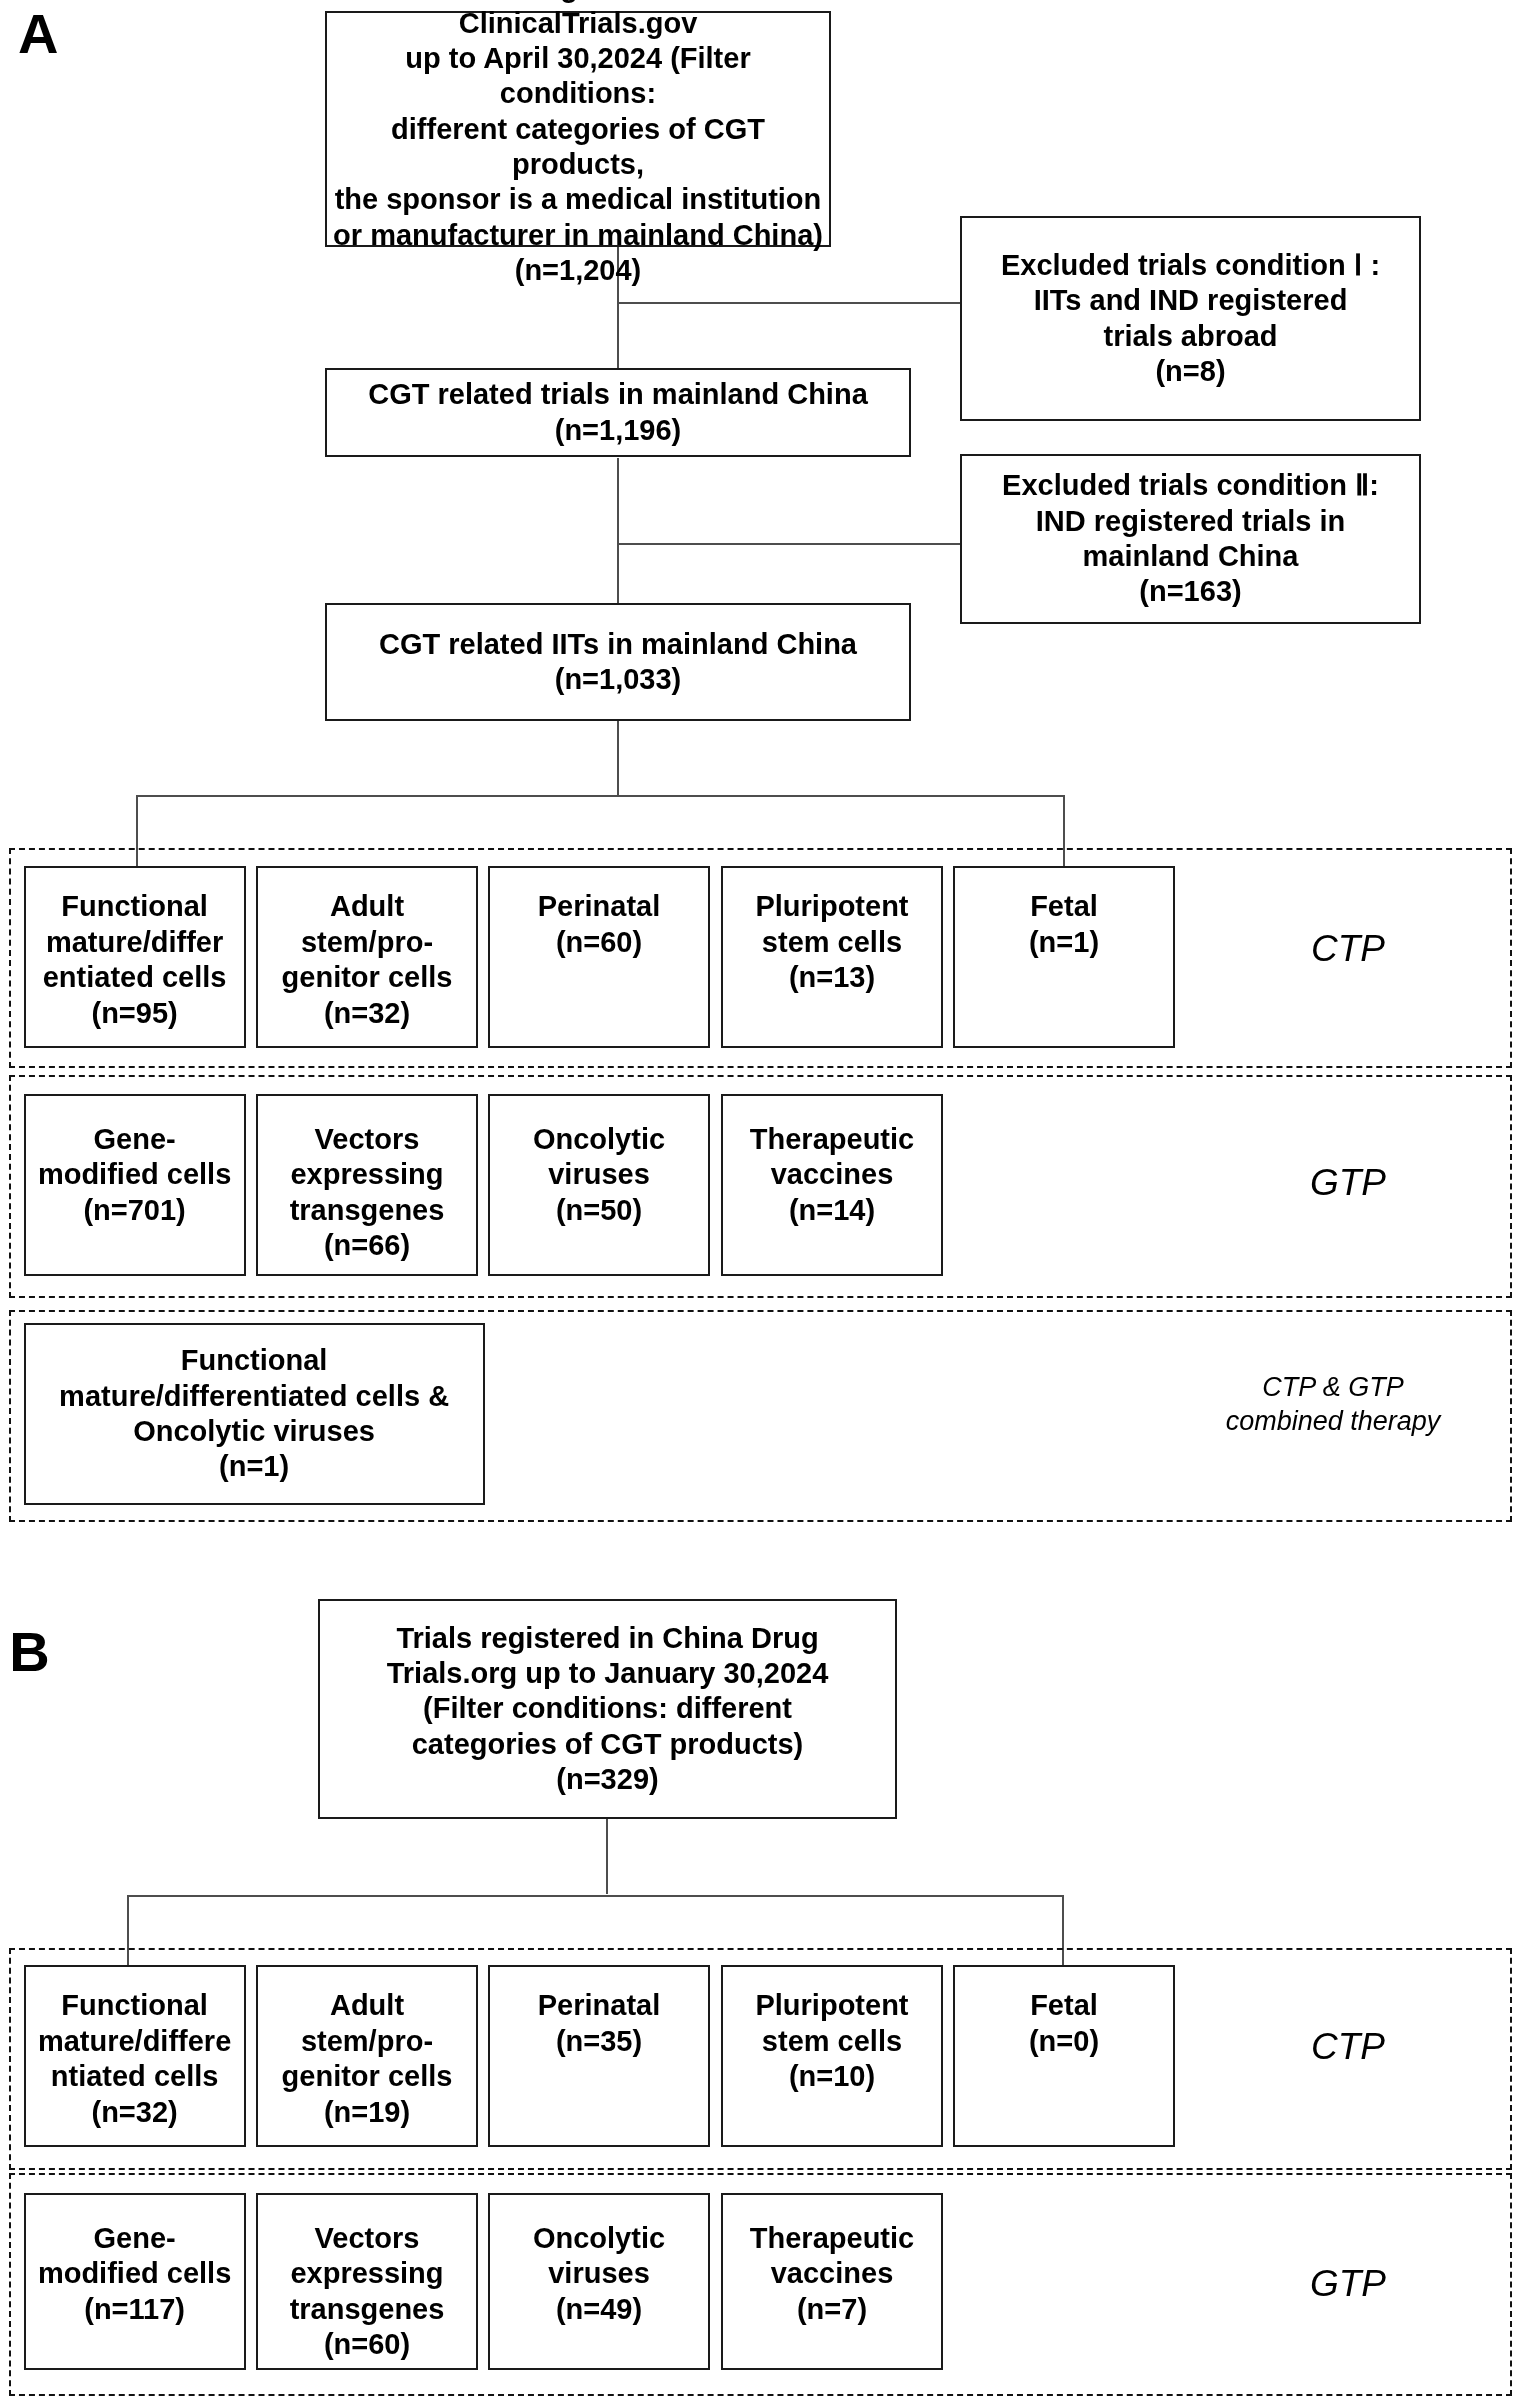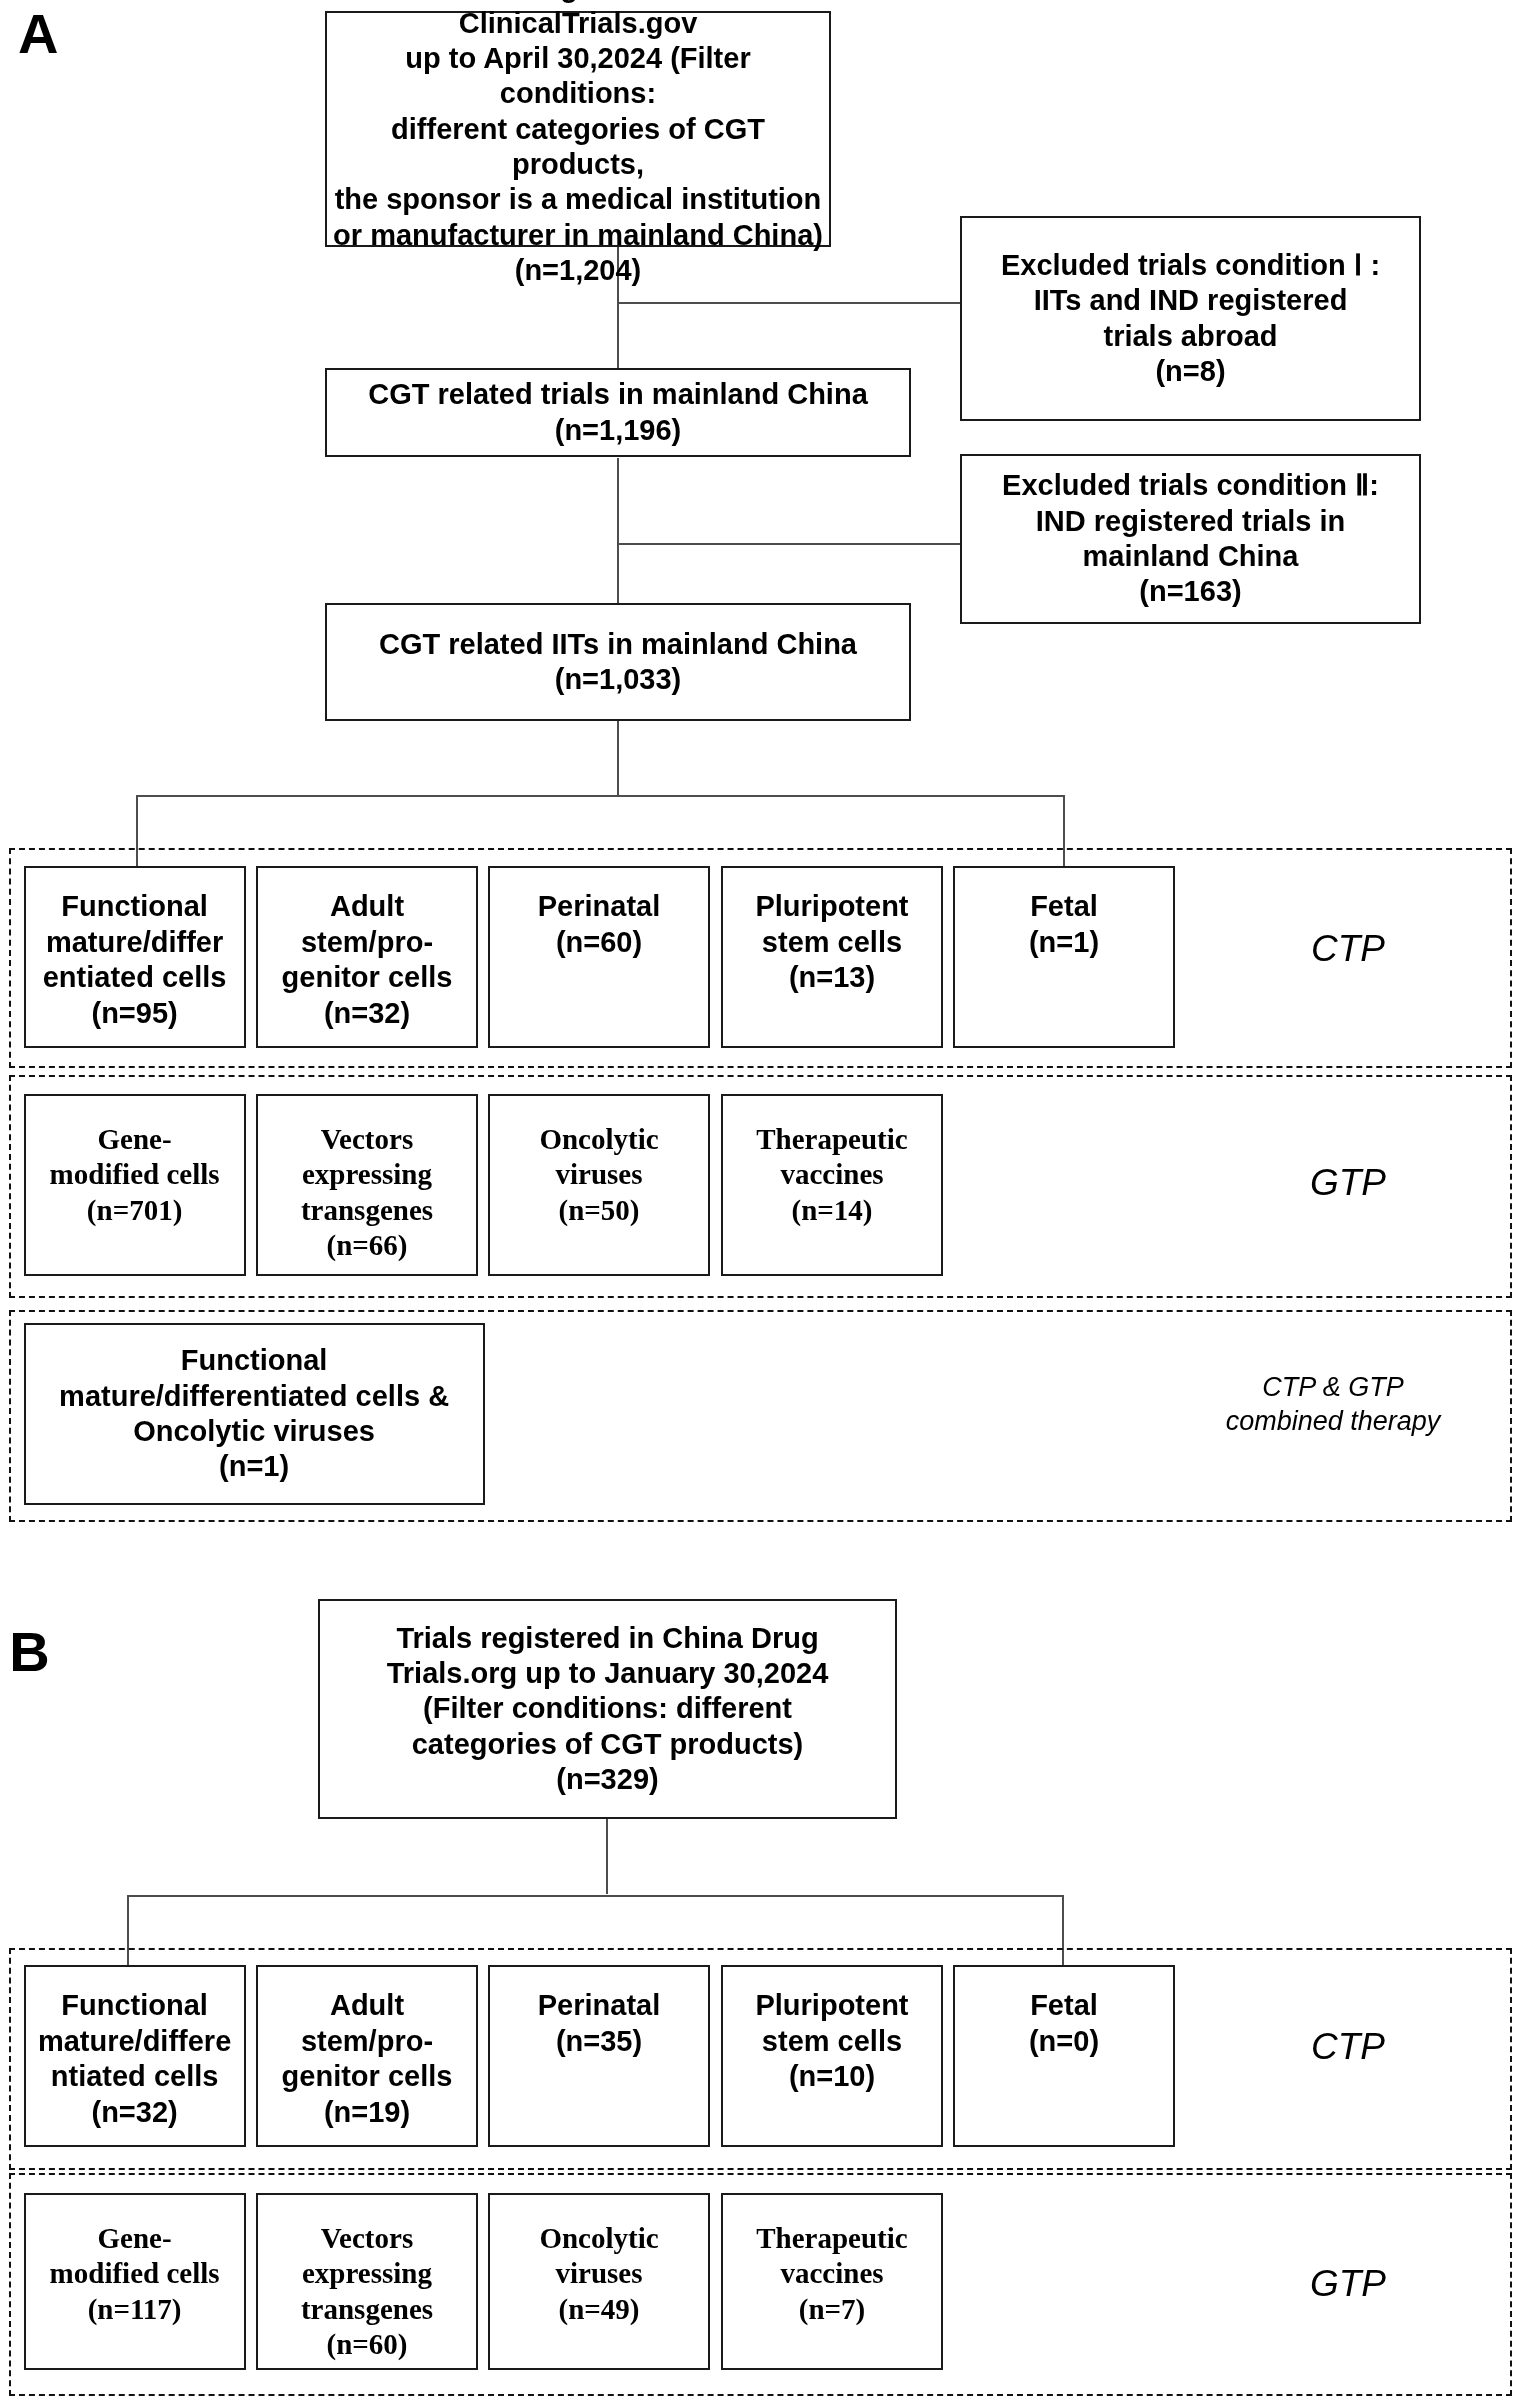--- a/index.html
+++ b/index.html
@@ -28,21 +28,21 @@
     justify-content: center;
     text-align: center;
     font-weight: bold;
     font-size: 29px;
     line-height: 1.22;
     z-index: 3;
   }
   .box .btxt { white-space: pre-line; width: 100%; }
   .box.top-align { align-items: flex-start; }
   .box.top-align .btxt { padding-top: 21.4px; }
-  .box.top-align.pt36 .btxt { padding-top: 26px; font-family: Liberation Serif, serif; }
+  .box.top-align.pt36 .btxt { padding-top: 26px; }
   .vline { position: absolute; width: 2.1px; background: #4d4d4d; z-index: 1; }
   .hline { position: absolute; height: 2.1px; background: #4d4d4d; z-index: 1; }
   .dashed {
     position: absolute;
     border: 2.1px dashed #111111;
     box-sizing: border-box;
     background: transparent;
     z-index: 2;
   }
   .row-label {

